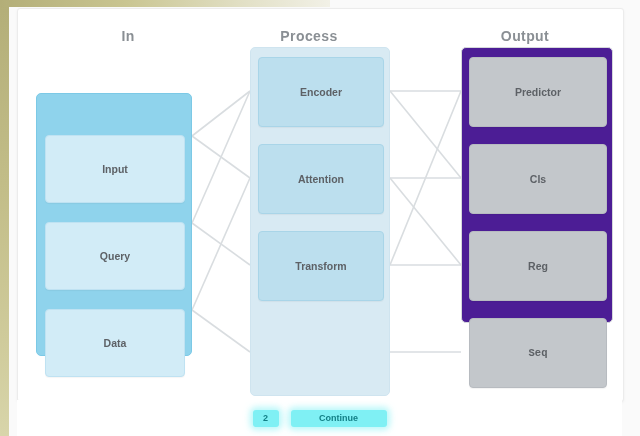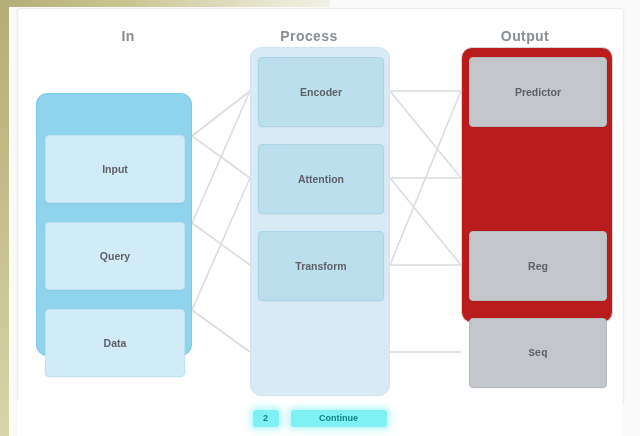--- a/index.html
+++ b/index.html
@@ -72,39 +72,39 @@
     white-space: nowrap;
   }
   #header-left   { left: 60px;  top: 19px; width: 100px; }
   #header-middle { left: 236px; top: 19px; width: 110px; }
   #header-right  { left: 452px; top: 19px; width: 110px; }
 
   
   .group-container {
     position: absolute;
     z-index: 2;
-    border-radius: 11px;
+    border-radius: 5px;
     box-sizing: border-box;
   }
   #group-left {
     left: 18px; top: 84px;
     width: 156px; height: 263px;
     background: #8fd3ec;
     border: 1px solid #7cc9e6;
   }
   #group-middle {
     left: 232px; top: 38px;
     width: 140px; height: 349px;
     background: #d8eaf3;
     border: 1px solid #cfe4ef;
   }
   #group-right {
     left: 443px; top: 38px;
     width: 152px; height: 276px;
-    background: #b91c1c;
+    background: #4c1d95;
     border: 1px solid #d5d8db;
   }
 
   
   .node {
     position: absolute;
     box-sizing: border-box;
     border-radius: 4px;
     display: flex;
     align-items: center;
@@ -230,20 +230,21 @@
     </div>
 
     <div class="group-container" id="group-middle">
       <div class="node node-blue-mid mid-col" id="node-m-0">Encoder</div>
       <div class="node node-blue-mid mid-col" id="node-m-1">Attention</div>
       <div class="node node-blue-mid mid-col" id="node-m-2">Transform</div>
     </div>
 
     <div class="group-container" id="group-right">
       <div class="node node-gray right-col" id="node-r-0">Predictor</div>
+      <div class="node node-gray right-col" id="node-r-1">Cls</div>
       <div class="node node-gray right-col" id="node-r-2">Reg</div>
       <div class="node node-gray right-col" id="node-r-3">Seq</div>
     </div>
 
   </div>
 
   <div id="bottom-bar">
     <div class="cyan-pill" id="bottom-badge">
       <span>2</span>
     </div>

